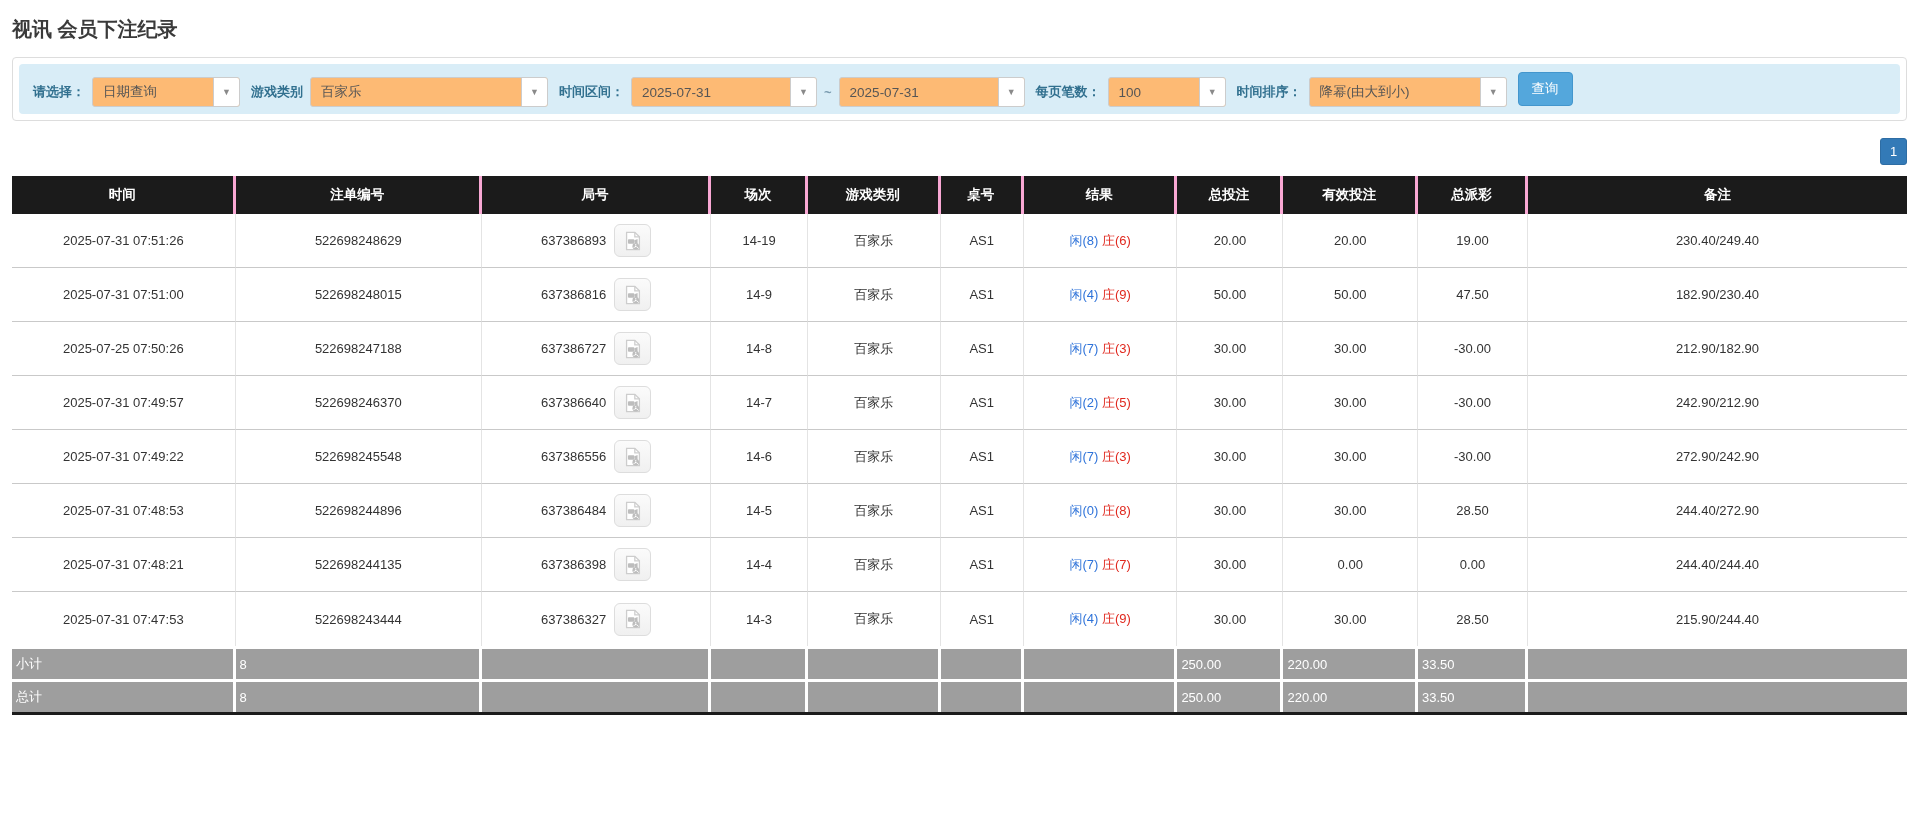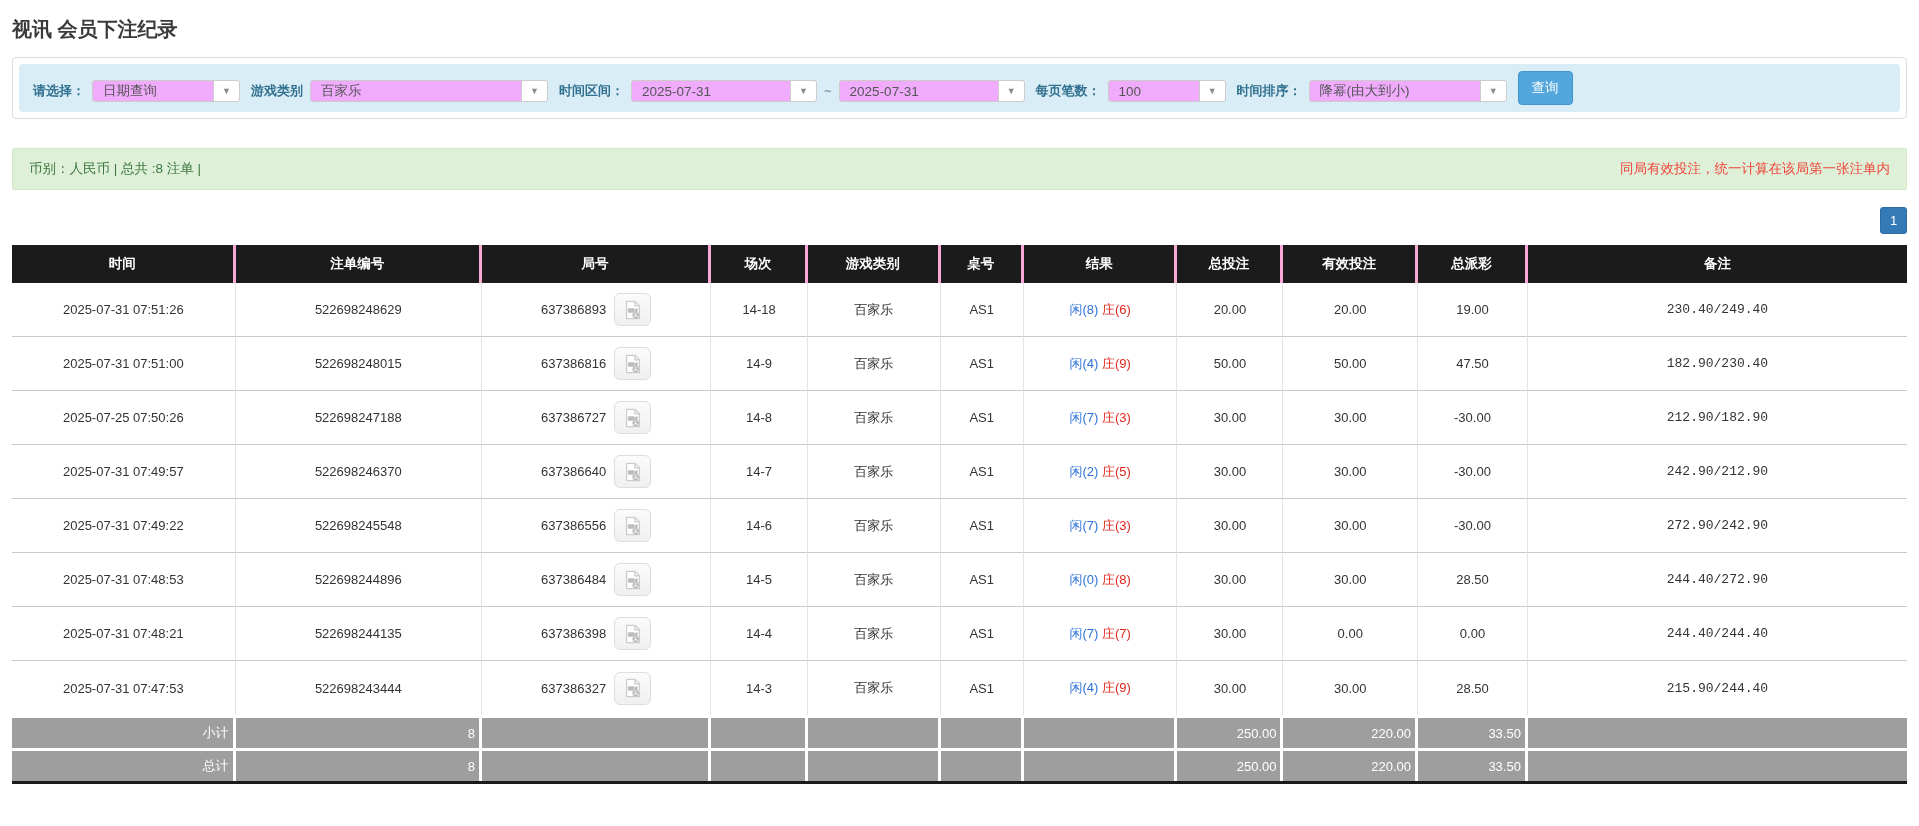--- a/index.html
+++ b/index.html
@@ -14,22 +14,22 @@
 
   
   .filter-panel { border:1px solid #ddd; border-radius:4px; background:#fff; padding:6px; }
   .filter-bar {
     background:var(--filter-bar-bg); border-radius:4px; padding:7px 14px;
     display:flex; align-items:center; gap:11px; white-space:nowrap;
   }
   .fgroup { display:flex; align-items:center; gap:7px;margin-top:6px; }
   .flabel { color:var(--filter-label); font-weight:bold; font-size:13px; }
   .select {
-    display:inline-flex; align-items:stretch; background:#f0abfc;
-    border:1px solid #ccc; border-radius:3px; height:22px; overflow:hidden; cursor:pointer;
+    display:inline-flex; align-items:stretch; background:#fdba74;
+    border:1px solid #ccc; border-radius:3px; height:30px; overflow:hidden; cursor:pointer;
   }
   .select .val { flex:1; display:flex; align-items:center; padding:0 10px; font-size:13.5px; color:#555; }
   .select .arrow {
     width:26px; display:flex; align-items:center; justify-content:center;
     border-left:1px solid #ccc; color:#8a8a8a; font-size:9px; background:#fff;
   }
   .w-query { width:148px; } .w-game { width:238px; } .w-date { width:186px; }
   .w-size  { width:118px; } .w-sort { width:198px; }
   .tilde { color:#7b9cb0; font-size:13px; font-weight:bold; }
   .search-btn {
@@ -60,34 +60,34 @@
   table { width:100%; border-collapse:separate; border-spacing:0; font-size:13px; table-layout:fixed; }
   thead th {
     background:var(--header-bg); color:#fff; font-weight:bold; font-size:13.5px;
     padding:10px 4px; border-right:3px solid #f9a8d4; text-align:center;
   }
   thead th:last-child { border-right:none; }
   tbody.data td {
     text-align:center; height:54px; padding:0 4px; background:#fff;
     border-right:1px solid #e4e4e4; border-bottom:1px solid #c9c9c9; color:#333;
   }
-  tbody.data td:last-child { border-right:none;font-family:Liberation Mono, monospace; }
+  tbody.data td:last-child { border-right:none; }
   tbody.data tr:last-child td { border-bottom:none; }
   .blue-amount { color:var(--link-blue); cursor:pointer; }
   .player { color:var(--link-blue); }
   .banker { color:var(--banker-red); }
   .neg { color:var(--banker-red); }
   .round-inner { display:inline-flex; align-items:center; justify-content:center; }
   .video-btn {
     display:inline-flex; align-items:center; justify-content:center;
     width:37px; height:33px; margin-left:8px; padding:0;
     background:linear-gradient(#fbfbfb,#f0f0f0); border:1px solid #ddd; border-radius:6px; cursor:pointer;
   }
   tbody.summary td {
-    background:var(--summary-bg); color:#fff; text-align:right; height:33px;
+    background:var(--summary-bg); color:#fff; text-align:left; height:33px;
     border-right:3px solid #fff; border-top:3px solid #fff; font-size:13px; padding:0 4px;
   }
   tbody.summary td:last-child { border-right:none; }
 </style>
 </head>
 <body>
 
 <div class="wrap">
 
   <div class="page-title">视讯 会员下注纪录</div>
@@ -137,24 +137,20 @@
         <span class="select w-sort">
           <span class="val">降幂(由大到小)</span>
           <span class="arrow">▼</span>
         </span>
       </div>
 
       <button class="search-btn">查询</button>
     </div>
   </div>
 
-  <div class="info-bar">
-    <span>币别：人民币 | 总共 :8 注单 |</span>
-    <span class="info-notice">同局有效投注，统一计算在该局第一张注单内</span>
-  </div>
 
   <div class="pager">
     <div class="page-btn">1</div>
   </div>
 
   <div class="table-wrap">
     <table>
       <colgroup>
         <col style="width:11.8%">
           <col style="width:13%">
@@ -198,21 +194,21 @@
             <path d="M13.5 11.3l3.5-1.6v5.6l-3.5-1.6z" fill="#bdbdbd"></path>
             <circle cx="15" cy="17.8" r="3.6" fill="#bdbdbd"></circle>
             <circle cx="15" cy="17.8" r="1" fill="#ffffff"></circle>
             <circle cx="15" cy="15.9" r="0.7" fill="#ffffff"></circle>
             <circle cx="13.2" cy="18.9" r="0.7" fill="#ffffff"></circle>
             <circle cx="16.8" cy="18.9" r="0.7" fill="#ffffff"></circle>
           </svg>
         </button>
       </span>
     </td>
-    <td>14-18</td>
+    <td>14-19</td>
     <td>百家乐</td>
     <td>AS1</td>
     <td>
       <span class="player">闲(8)</span>
       <span class="banker">庄(6)</span>
     </td>
     <td class="blue-amount">20.00</td>
     <td>20.00</td>
     <td>19.00</td>
     <td>230.40/249.40</td>

